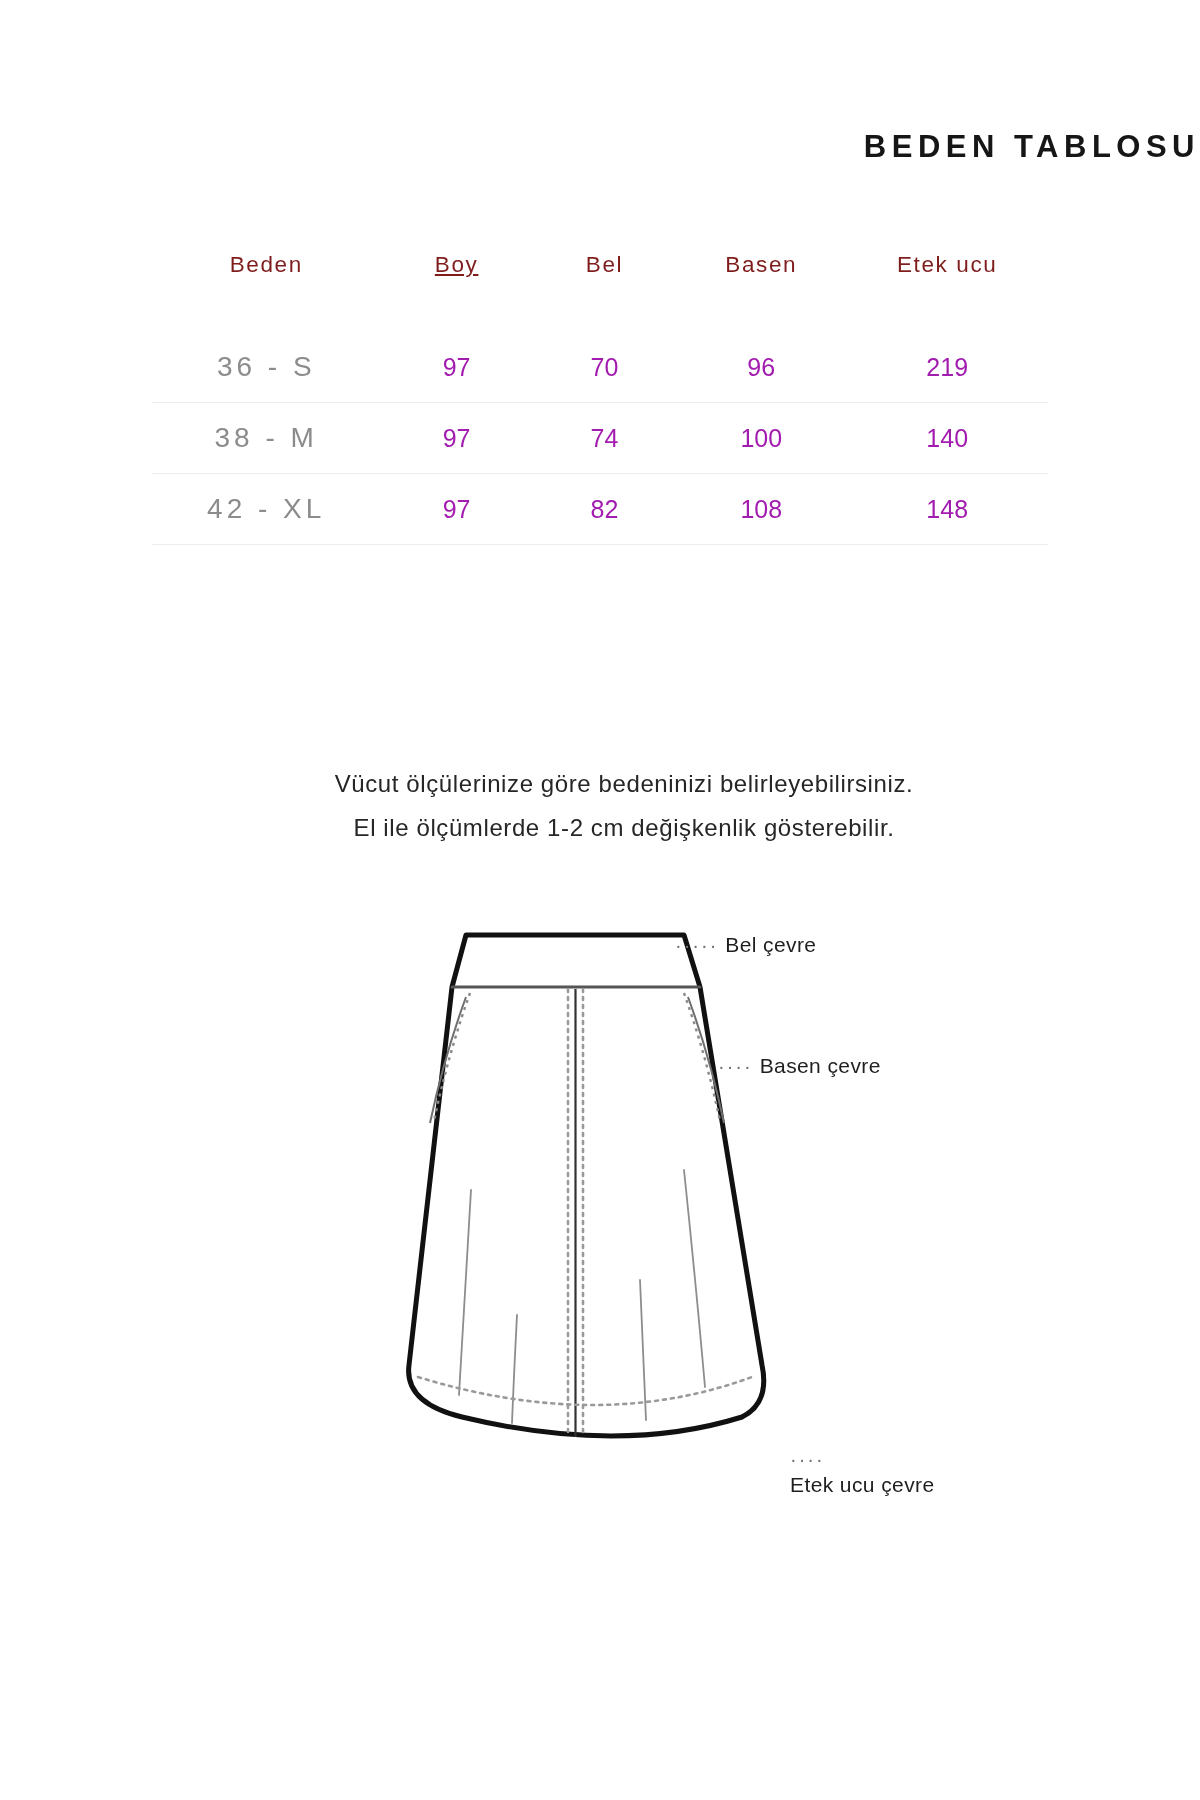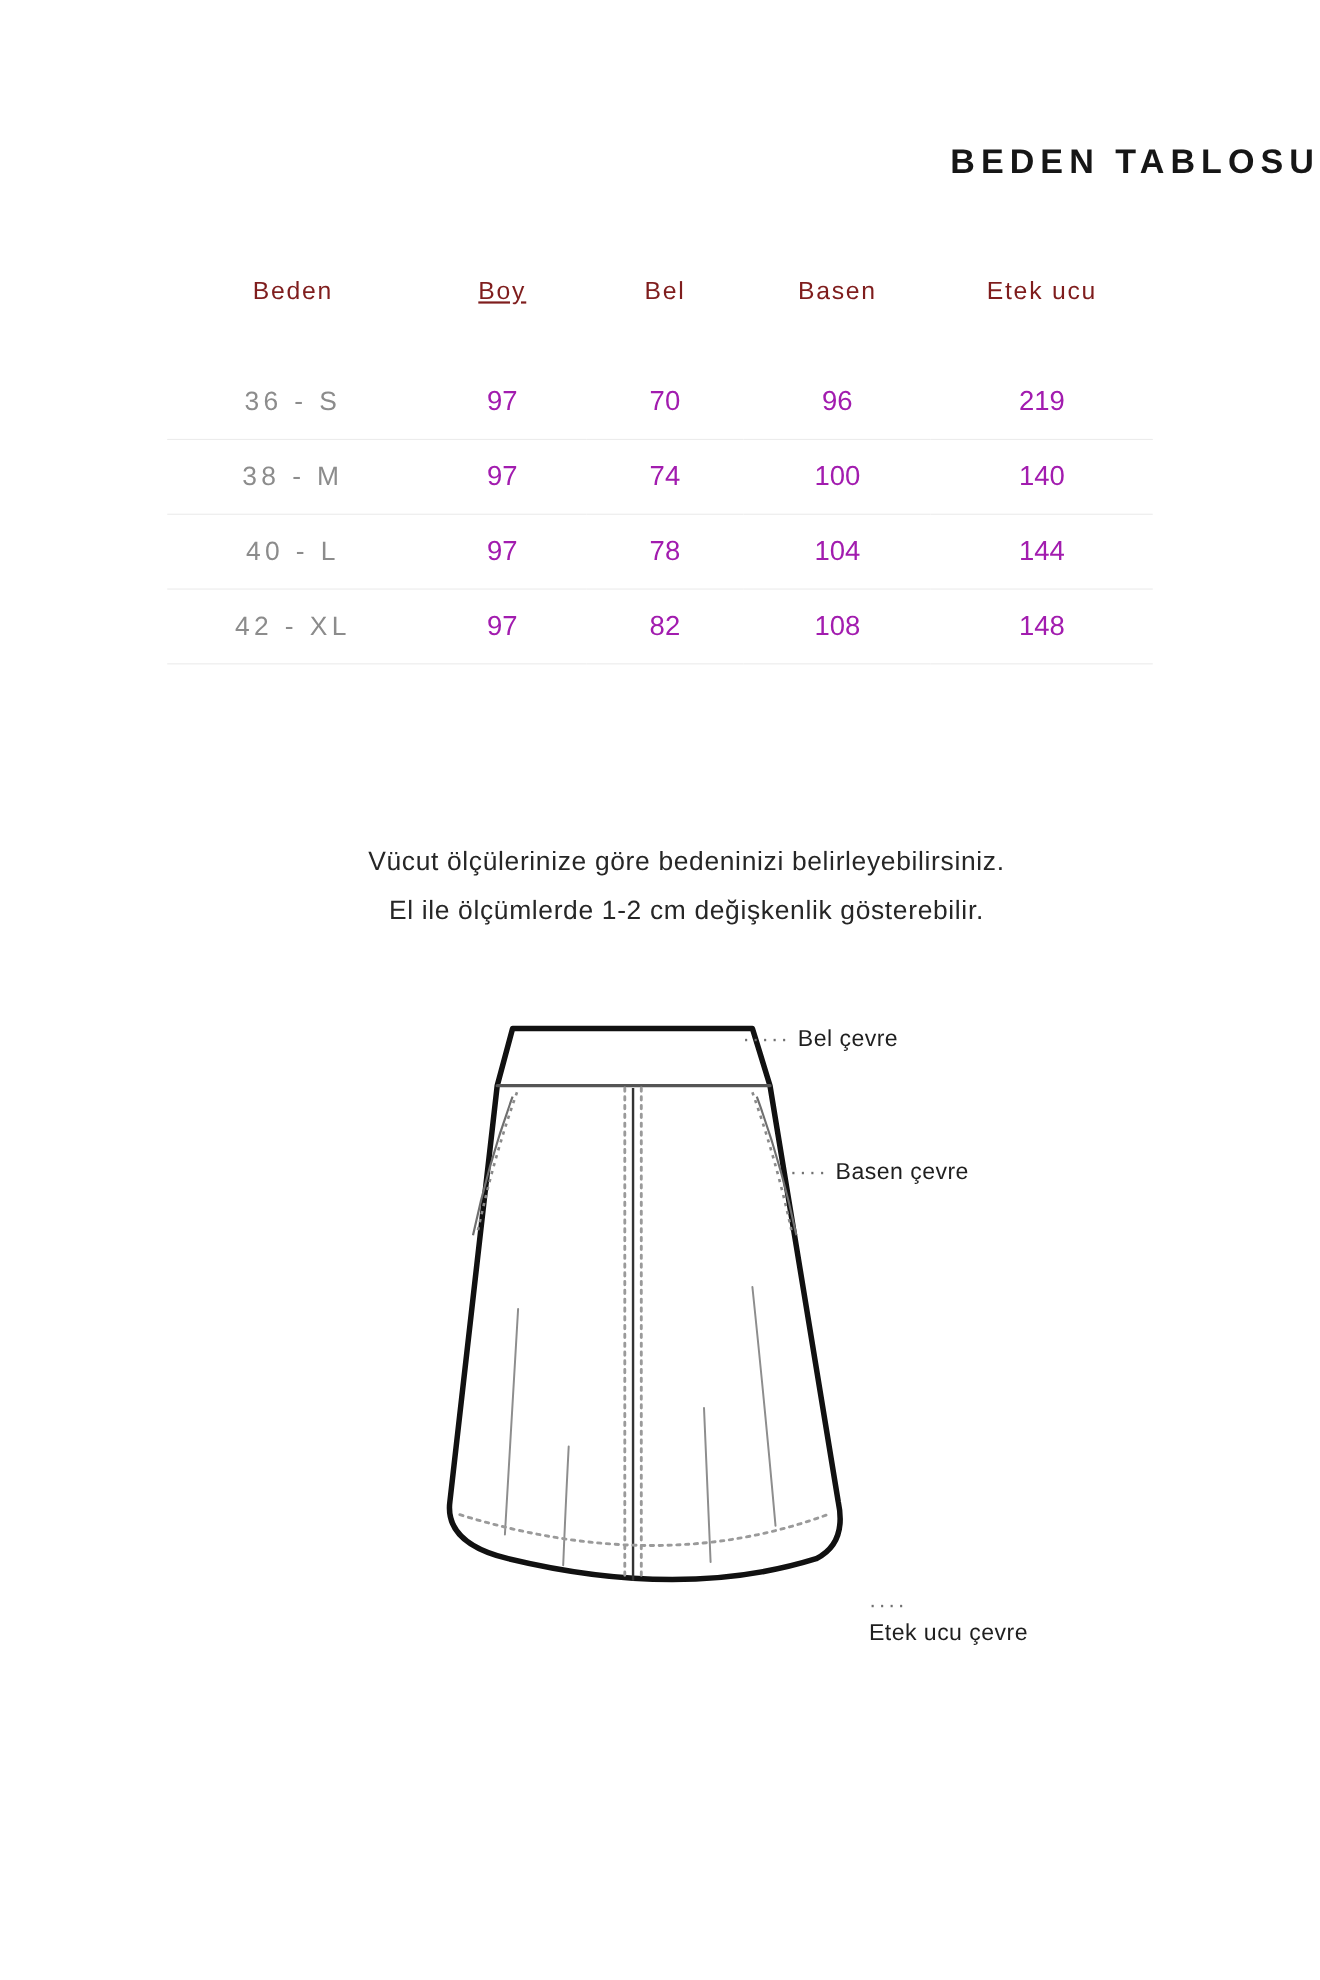--- a/index.html
+++ b/index.html
@@ -70,21 +70,21 @@
     padding: 19px 0 19px 0;
     border-bottom: 1px solid #ececec;
     white-space: nowrap;
   }
   table.chart tbody tr:first-child td {
     border-top: none;
   }
   table.chart td.size-label {
     color: #8c8c8c;
     letter-spacing: 4px;
-    font-size: 24px;
+    font-size: 28px;
   }
 
   
   .description {
     position: absolute;
     top: 770px;
     left: 0;
     width: 1200px;
     text-align: center;
     margin-left: 24px;
@@ -156,27 +156,20 @@
           <td>70</td>
           <td>96</td>
           <td>219</td>
         </tr>
         <tr>
           <td class="size-label">38 - M</td>
           <td>97</td>
           <td>74</td>
           <td>100</td>
           <td>140</td>
-        </tr>
-        <tr>
-          <td class="size-label">40 - L</td>
-          <td>97</td>
-          <td>78</td>
-          <td>104</td>
-          <td>144</td>
         </tr>
         <tr>
           <td class="size-label">42 - XL</td>
           <td>97</td>
           <td>82</td>
           <td>108</td>
           <td>148</td>
         </tr>
       </tbody>
     </table>

